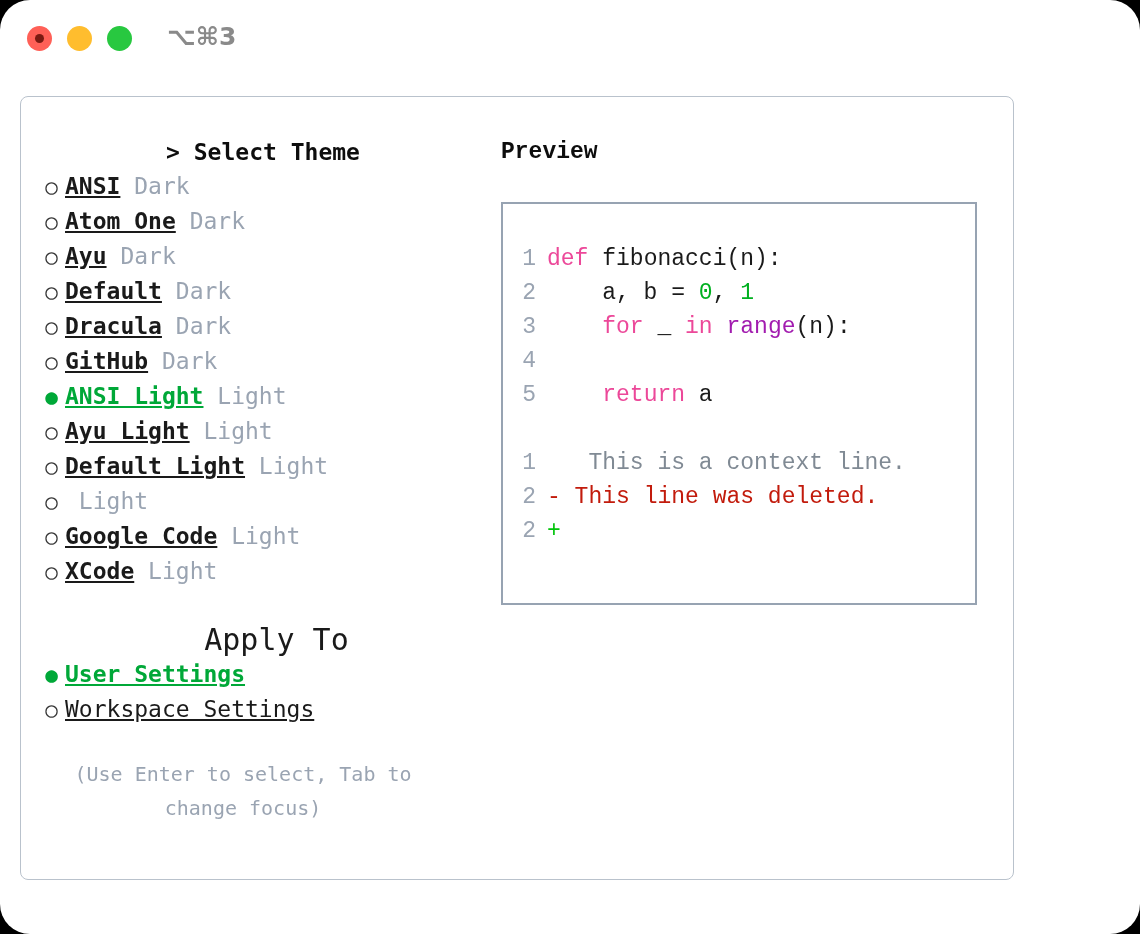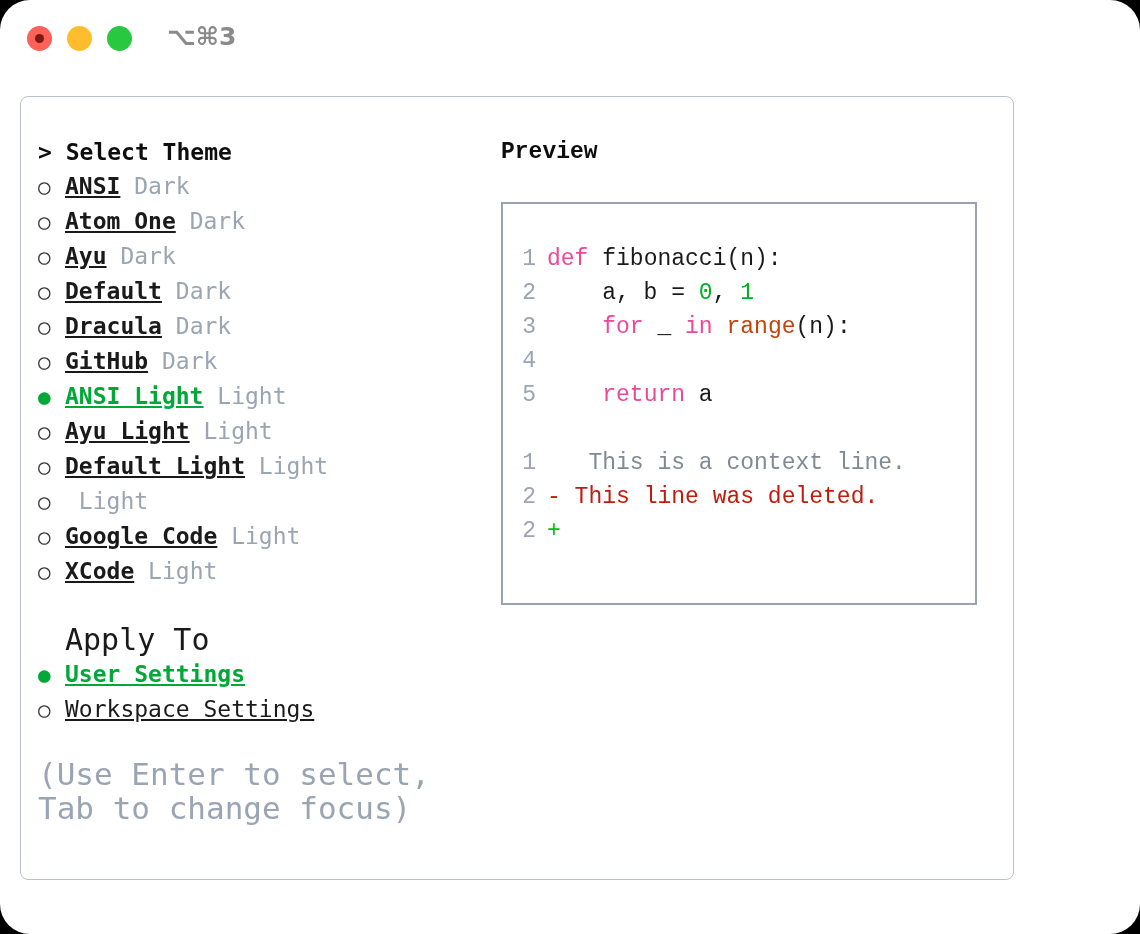--- a/index.html
+++ b/index.html
@@ -82,20 +82,21 @@
     box-sizing: border-box;
     background: #ffffff;
   }
 
   
   .left-col {
     position: absolute;
     left: 17px;
     top: 38px;
     width: 450px;
+    text-align: center;
   }
 
   .section-head {
     font-size: 23px;
     font-weight: bold;
     color: #0d0d0d;
     line-height: 34px;
     white-space: pre;
   }
 
@@ -131,21 +132,21 @@
     font-size: 30px;
     color: #1a1a1a;
     line-height: 34px;
     padding-left: 27px;
     font-weight: normal;
     white-space: pre;
   }
 
   .hint {
     margin-top: 30px;
-    font-size: 31px;
+    font-size: 20px;
     line-height: 34px;
     color: #9aa4b2;
     width: 410px;
     white-space: pre-wrap;
     word-break: break-word;
   }
 
   
   .right-col {
     position: absolute;
@@ -182,21 +183,21 @@
     flex: 0 0 36px;
     text-align: right;
     color: #9aa4b2;
     padding-right: 11px;
     box-sizing: border-box;
   }
   .codetext { color: #1a1a1a; }
   .blank-line { height: 34px; }
 
   .kw   { color: #ec4899; }
-  .fn   { color: #c2410c; text-align: center; }
+  .fn   { color: #a21caf; text-align: center; }
   .num  { color: #00b020; }
   .plain{ color: #1a1a1a; }
 
   .diff-ctx { color: #808a94; }
   .diff-del { color: #c21b0c; }
   .diff-add { color: #00c40a; }
 </style>
 </head>
 <body>
 

